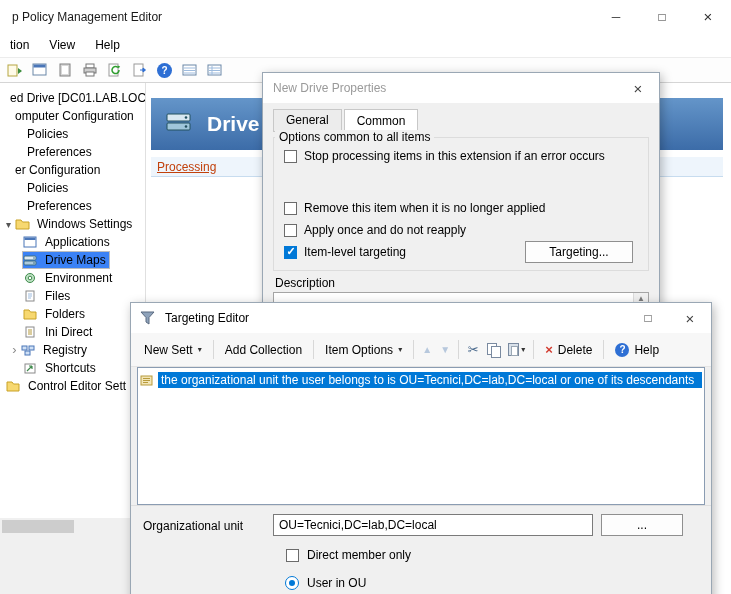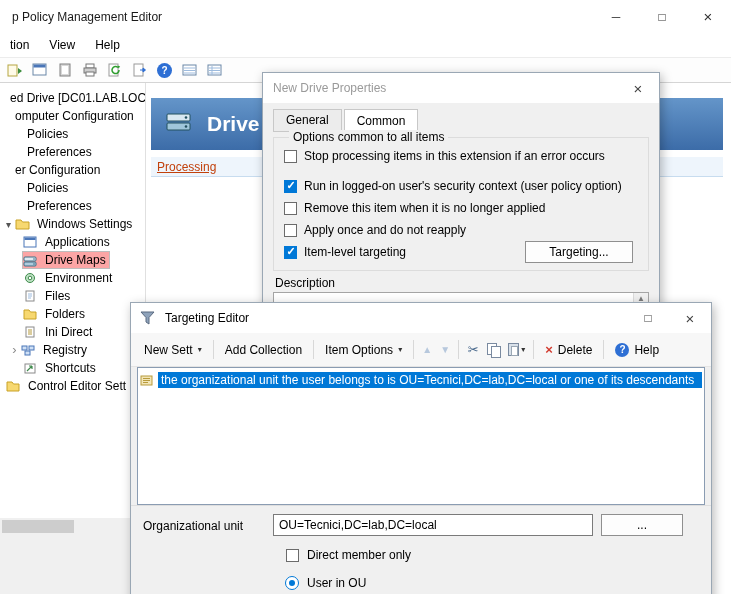--- a/index.html
+++ b/index.html
@@ -21,21 +21,21 @@
   .tb-icon { width:17px; height:17px; display:flex; align-items:center; justify-content:center; }
 
   
   .tree { position:absolute; top:83px; left:0; width:146px; bottom:0; background:#fff; border-right:1px solid #e0e0e0; padding-top:6px; overflow:hidden; }
   .trow { height:18px; display:flex; align-items:center; white-space:nowrap; font-size:12px; }
   .texp { width:13px; font-size:10px; color:#555; text-align:center; flex:0 0 auto; }
   .texp.closed { font-size:13px; color:#8a8a8a; line-height:10px; }
   .ticon { width:16px; height:14px; margin-right:3px; flex:0 0 auto; display:flex; align-items:center; }
   .tlabel { padding:1px 3px; }
   .tsel { display:flex; align-items:center; }
-  .tsel.checked { background:#fca5a5; outline:1px solid #bdbdbd;align-items:flex-end; }
+  .tsel.checked { background:#3b82f6; outline:1px solid #bdbdbd; }
   .tree-scroll { position:absolute; left:0; right:1px; top:435px; height:17px; background:#f0f0f0; }
   .tree-scroll-thumb { position:absolute; left:2px; top:2px; width:72px; height:13px; background:#cdcdcd; }
   .tree-below { position:absolute; left:0; right:1px; top:452px; bottom:0; background:#f0f0f0; }
 
   
   .content { position:absolute; top:83px; left:147px; right:0; bottom:0; background:#fff; }
   .pane-header { position:absolute; top:15px; left:4px; right:8px; height:52px; background:linear-gradient(180deg,#6495c9,#3c6ca8); color:#fff; display:flex; align-items:center; padding-left:14px; gap:12px; font-size:21px; font-weight:bold; }
   .col-header { position:absolute; top:74px; left:4px; right:8px; height:20px; background:#eef5fc; border-bottom:1px solid #c7dcef; display:flex; align-items:center; padding-left:6px; }
   .col-link { color:#c2410c; text-decoration:underline; font-size:12px; }
 
@@ -47,21 +47,21 @@
   .dlg-caps { margin-left:auto; display:flex; height:100%; }
   .dlg-cap { width:42px; height:100%; display:flex; align-items:center; justify-content:center; font-size:12px; color:#444; }
   .dlg-cap.close { font-size:15px; }
 
   
   #drive-dialog { left:262px; top:72px; width:398px; height:245px; z-index:10; }
   .tabs { position:absolute; top:36px; left:10px; display:flex; }
   .tab { padding:3px 12px; border:1px solid #c8c8c8; background:#ececec; font-size:12px; margin-right:2px; }
   .tab.checked { background:#fff; border-bottom-color:#fff; padding-top:4px; }
   .groupbox { position:absolute; left:10px; right:10px; top:64px; height:134px; border:1px solid #dcdcdc; }
-  .groupbox-title { position:absolute; top:-8px; left:15px; background:#f0f0f0; padding:0 4px; font-size:12px; }
+  .groupbox-title { position:absolute; top:-8px; left:1px; background:#f0f0f0; padding:0 4px; font-size:12px; }
   .opt { position:absolute; left:21px; display:flex; align-items:center; gap:7px; font-size:12px; white-space:nowrap; }
   .cb { width:13px; height:13px; border:1px solid #6b6b6b; background:#fff; flex:0 0 auto; position:relative; }
   .cb.checked { background:#0078d7; border-color:#0078d7; }
   .cb.checked::after { content:"✓"; position:absolute; left:1.5px; top:-1.5px; color:#fff; font-size:11px; font-weight:bold; }
   .btn { border:1px solid #8f8f8f; background:#fdfdfd; font-size:12px; display:flex; align-items:center; justify-content:center; }
   #targeting-btn { position:absolute; left:262px; top:168px; width:108px; height:22px; }
   .desc-label { position:absolute; left:12px; top:203px; font-size:12px; }
   .desc-box { position:absolute; left:10px; right:10px; top:219px; height:26px; background:#fff; border:1px solid #a5a5a5; }
   .desc-scroll { position:absolute; right:0; top:0; width:15px; height:100%; background:#f0f0f0; border-left:1px solid #dcdcdc; text-align:center; font-size:8px; color:#7a7a7a; line-height:12px; }
 
@@ -329,24 +329,20 @@
       <div class="tab">General</div>
       <div class="tab checked">Common</div>
     </div>
     <div class="groupbox">
       <span class="groupbox-title">Options common to all items</span>
     </div>
     <div class="opt" style="top:76px">
       <span class="cb"></span>
       <span>Stop processing items in this extension if an error occurs</span>
     </div>
-    <div class="opt" style="top:106px">
-      <span class="cb checked"></span>
-      <span>Run in logged-on user's security context (user policy option)</span>
-    </div>
     <div class="opt" style="top:128px">
       <span class="cb"></span>
       <span>Remove this item when it is no longer applied</span>
     </div>
     <div class="opt" style="top:150px">
       <span class="cb"></span>
       <span>Apply once and do not reapply</span>
     </div>
     <div class="opt" style="top:172px">
       <span class="cb checked"></span>

